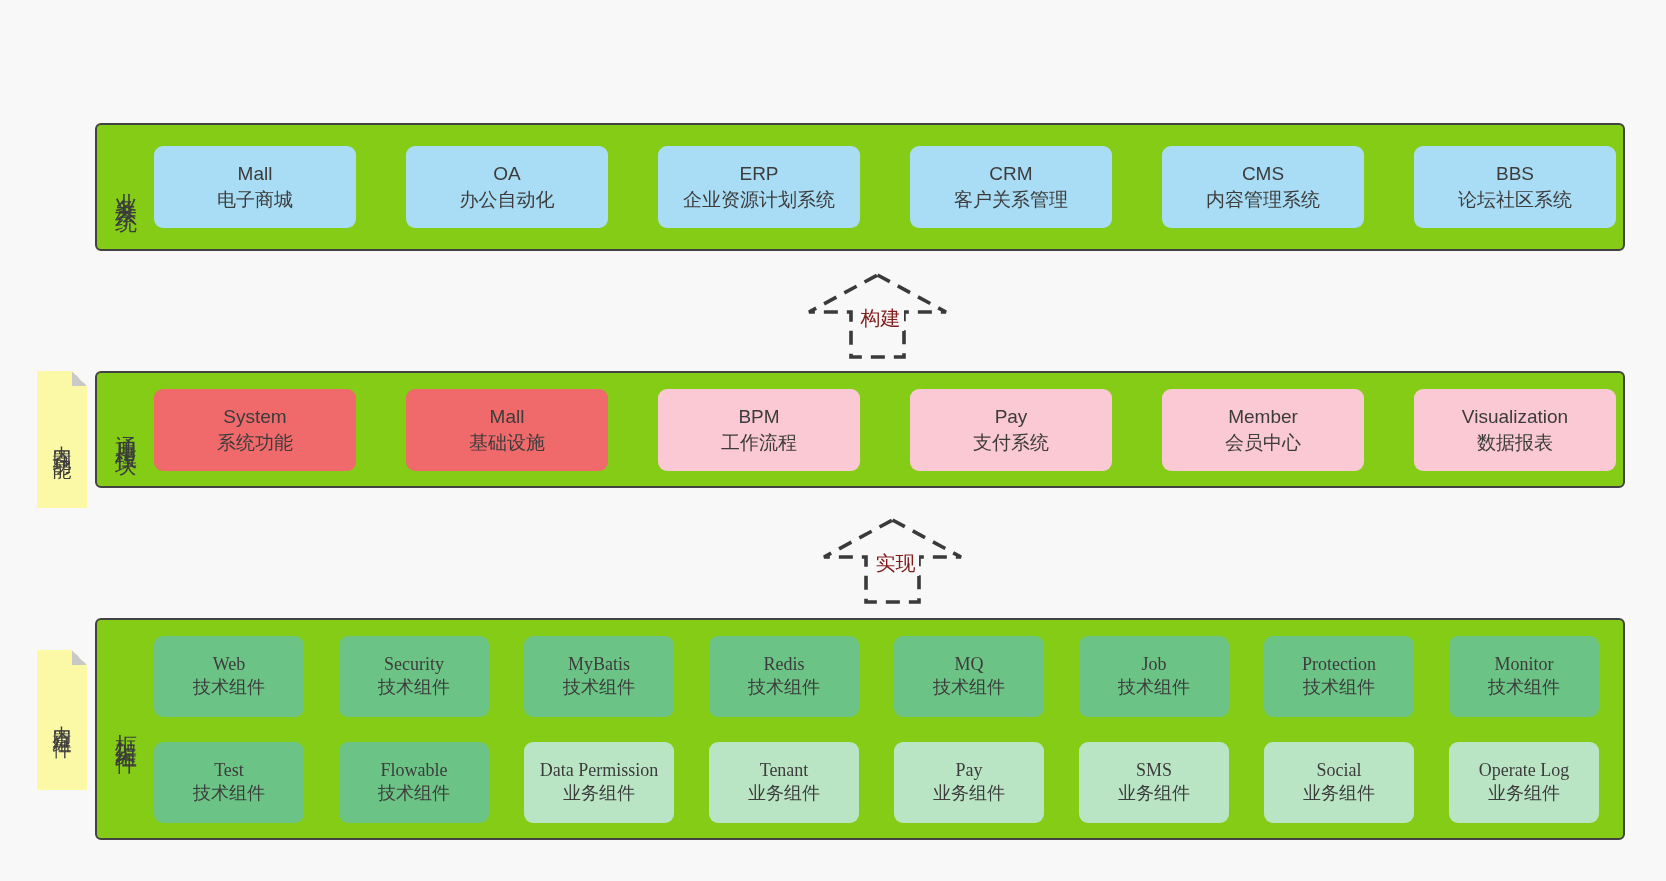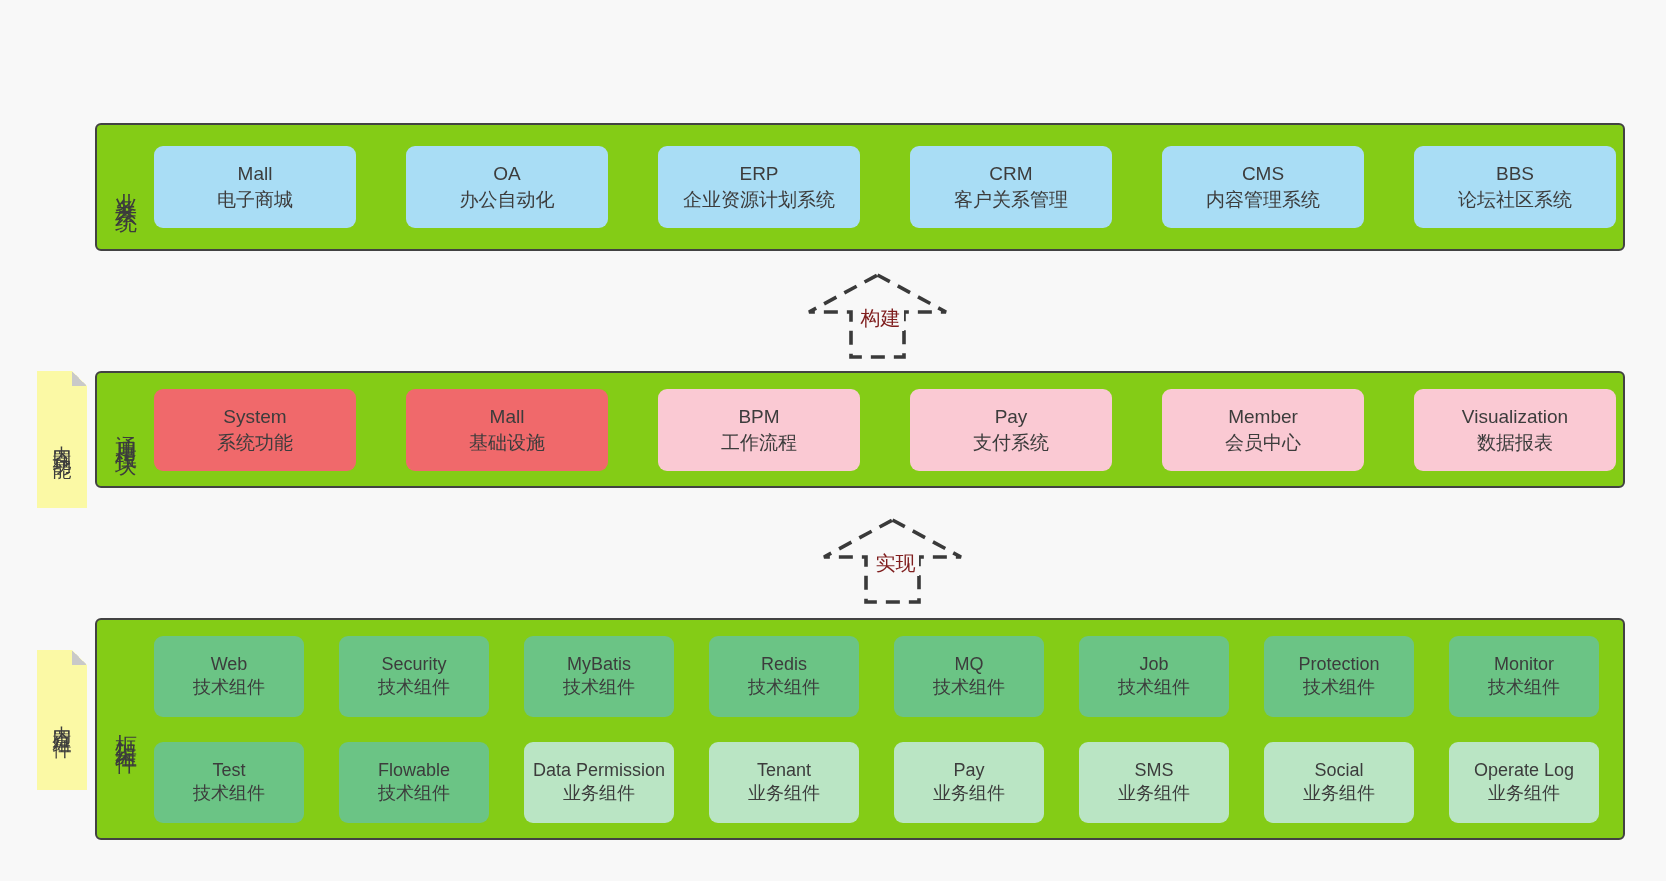--- a/index.html
+++ b/index.html
@@ -26,21 +26,21 @@
     padding-left:57px;display:flex;align-items:center;gap:50px;
   }
   .b{
     border-radius:9px;display:flex;flex-direction:column;
     align-items:center;justify-content:center;text-align:center;
   }
   .box-row .b{width:202px;height:82px;font-size:19px;line-height:1.35;}
   .grid{
     position:absolute;left:0;top:0;right:0;bottom:0;
     padding-left:57px;display:flex;flex-direction:column;
-    justify-content:center;gap:25px;
+    justify-content:center;gap:25px;font-family:Liberation Serif, serif;
   }
   .grid .row{display:flex;gap:35px;}
   .grid .b{width:150px;height:81px;font-size:18px;line-height:1.28;}
   .blue{background:#a9ddf5;}
   .red{background:#f0696b;}
   .pink{background:#fac9d3;}
   .green{background:#6bc485;}
   .lgreen{background:#bae5c4;}
   .note{
     position:absolute;left:37px;width:50px;background:#fbf9a5;

